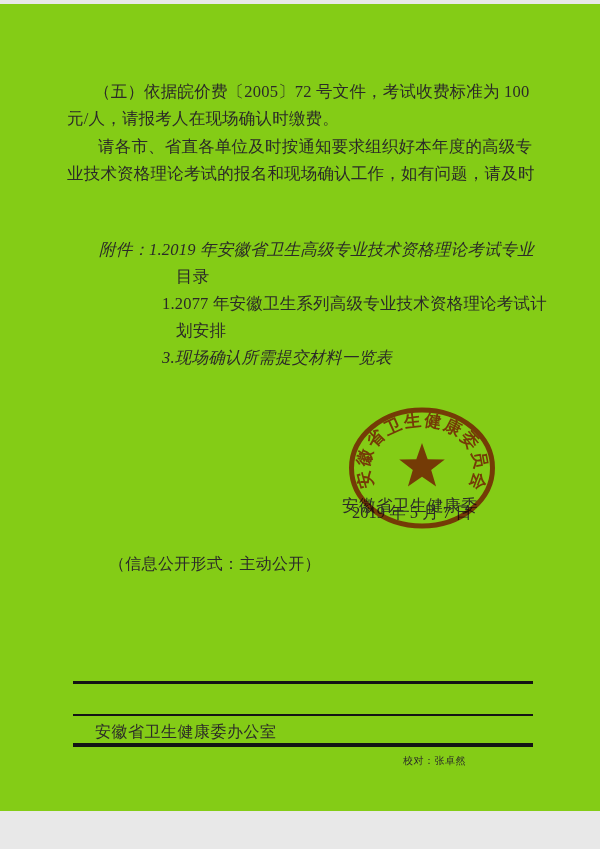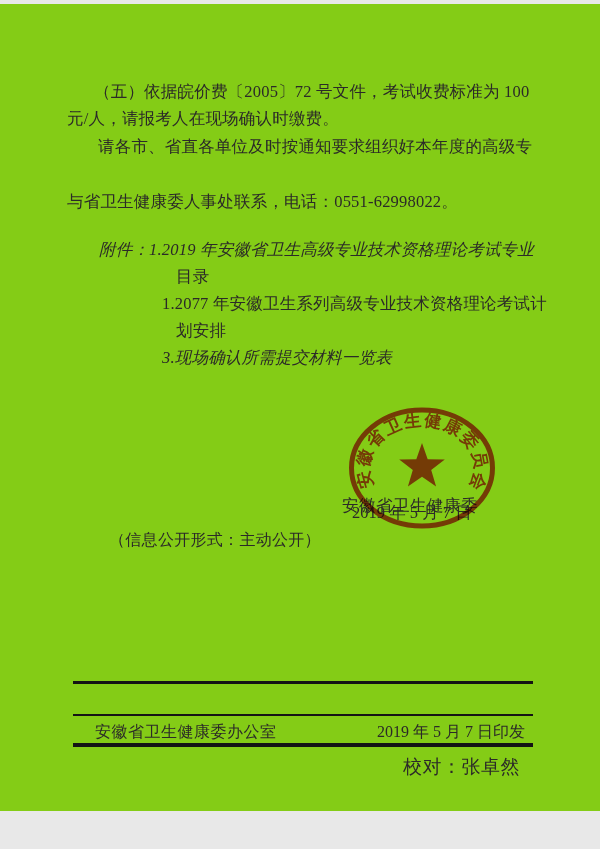--- a/index.html
+++ b/index.html
@@ -27,48 +27,48 @@
   .l4{left:67px;top:189px;}
   .l5{left:99px;top:237px;font-style:italic;}
   .l6{left:176px;top:264px;}
   .l7{left:162px;top:291px;}
   .l8{left:176px;top:318px;}
   .l9{left:162px;top:345px;font-style:italic;}
   .l10{left:81px;top:372px;}
 
   .sig-auth{position:absolute;left:342px;top:491px;font-size:16.5px;letter-spacing:0.5px;white-space:pre;}
   .sig-date{position:absolute;left:352px;top:498px;font-size:16.5px;white-space:pre;}
-  .disclosure{position:absolute;left:109px;top:526px;font-size:16px;letter-spacing:0.3px;white-space:pre;}
+  .disclosure{position:absolute;left:109px;top:550px;font-size:16px;letter-spacing:0.3px;white-space:pre;}
 
   .seal{
     position:absolute;left:346px;top:401px;width:153px;height:128px;
     mix-blend-mode:multiply;opacity:0.92;
   }
   .seal svg{display:block;width:153px;height:128px;}
   .seal-ring-text{font-family:"Liberation Serif","DejaVu Serif",serif;font-size:17px;font-weight:bold;letter-spacing:2px;fill:#de3a2c;}
 
   .rule{position:absolute;left:73px;width:460px;background:#141414;}
   .rule-top{top:677px;height:2.5px;}
   .rule-mid{top:710px;height:2px;}
   .rule-bot{top:739px;height:3.5px;}
 
   .copyto{position:absolute;left:93px;top:688px;font-size:15.5px;letter-spacing:0.5px;white-space:pre;}
   .issuer{position:absolute;left:95px;top:718px;font-size:16px;letter-spacing:0.5px;white-space:pre;}
   .printdate{position:absolute;left:377px;top:718px;font-size:16px;white-space:pre;}
-  .proof{position:absolute;left:403px;top:750px;font-size:19px;letter-spacing:0.5px;white-space:pre;}
+  .proof{position:absolute;left:403px;top:750px;font-size:10px;letter-spacing:0.5px;white-space:pre;}
 </style>
 </head>
 <body>
 
 <div class="page">
 
   <div class="bl l0">（五）依据皖价费〔2005〕72 号文件，考试收费标准为 100</div>
   <div class="bl l2">请各市、省直各单位及时按通知要求组织好本年度的高级专</div>
   <div class="bl l1">元/人，请报考人在现场确认时缴费。</div>
-  <div class="bl l4">与省卫生健康委人事处联系，电话：0551-62998022。</div>
+  <div class="bl l3">业技术资格理论考试的报名和现场确认工作，如有问题，请及时</div>
 
   <div class="bl l5">附件：1.2019 年安徽省卫生高级专业技术资格理论考试专业</div>
   <div class="bl l6">目录</div>
   <div class="bl l7">1.2077 年安徽卫生系列高级专业技术资格理论考试计</div>
   <div class="bl l8">划安排</div>
   <div class="bl l9">3.现场确认所需提交材料一览表</div>
 
   <div class="sig-auth">安徽省卫生健康委</div>
   <div class="sig-date">2019 年 5 月 7 日</div>
 
@@ -81,17 +81,16 @@
         <textPath href="#seal-arc">安徽省卫生健康委员会</textPath>
       </text>
     </svg>
   </div>
 
   <div class="disclosure">（信息公开形式：主动公开）</div>
 
   <div class="rule rule-top"></div>
   <div class="rule rule-mid"></div>
   <div class="issuer">安徽省卫生健康委办公室</div>
-  <div class="printdate">2019 年 5 月 7 日印发</div>
   <div class="rule rule-bot"></div>
   <div class="proof">校对：张卓然</div>
 
 </div>
 
 </body></html>

